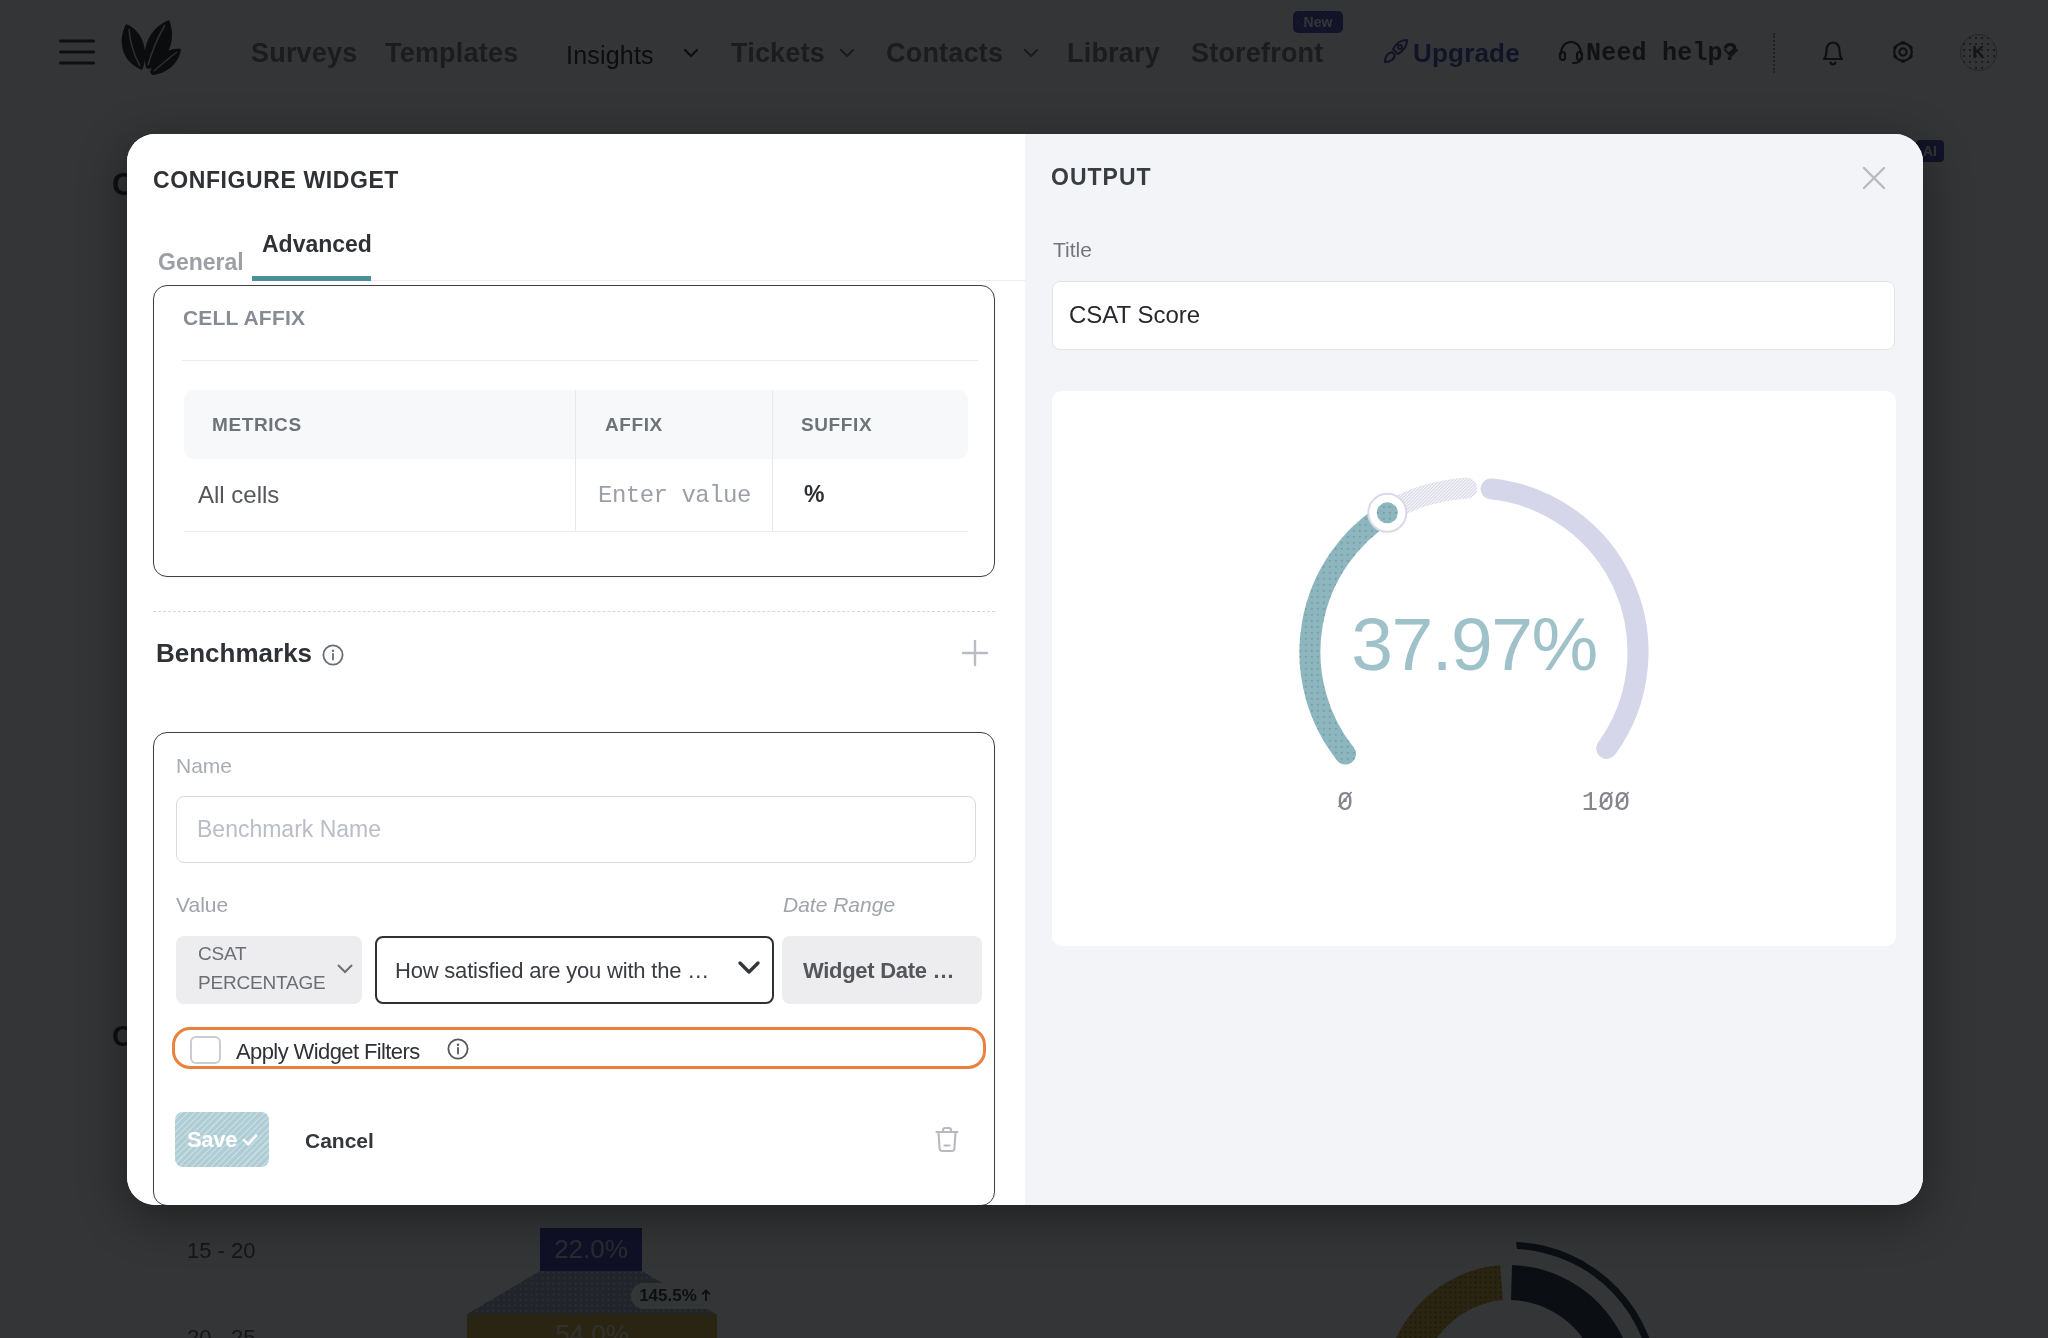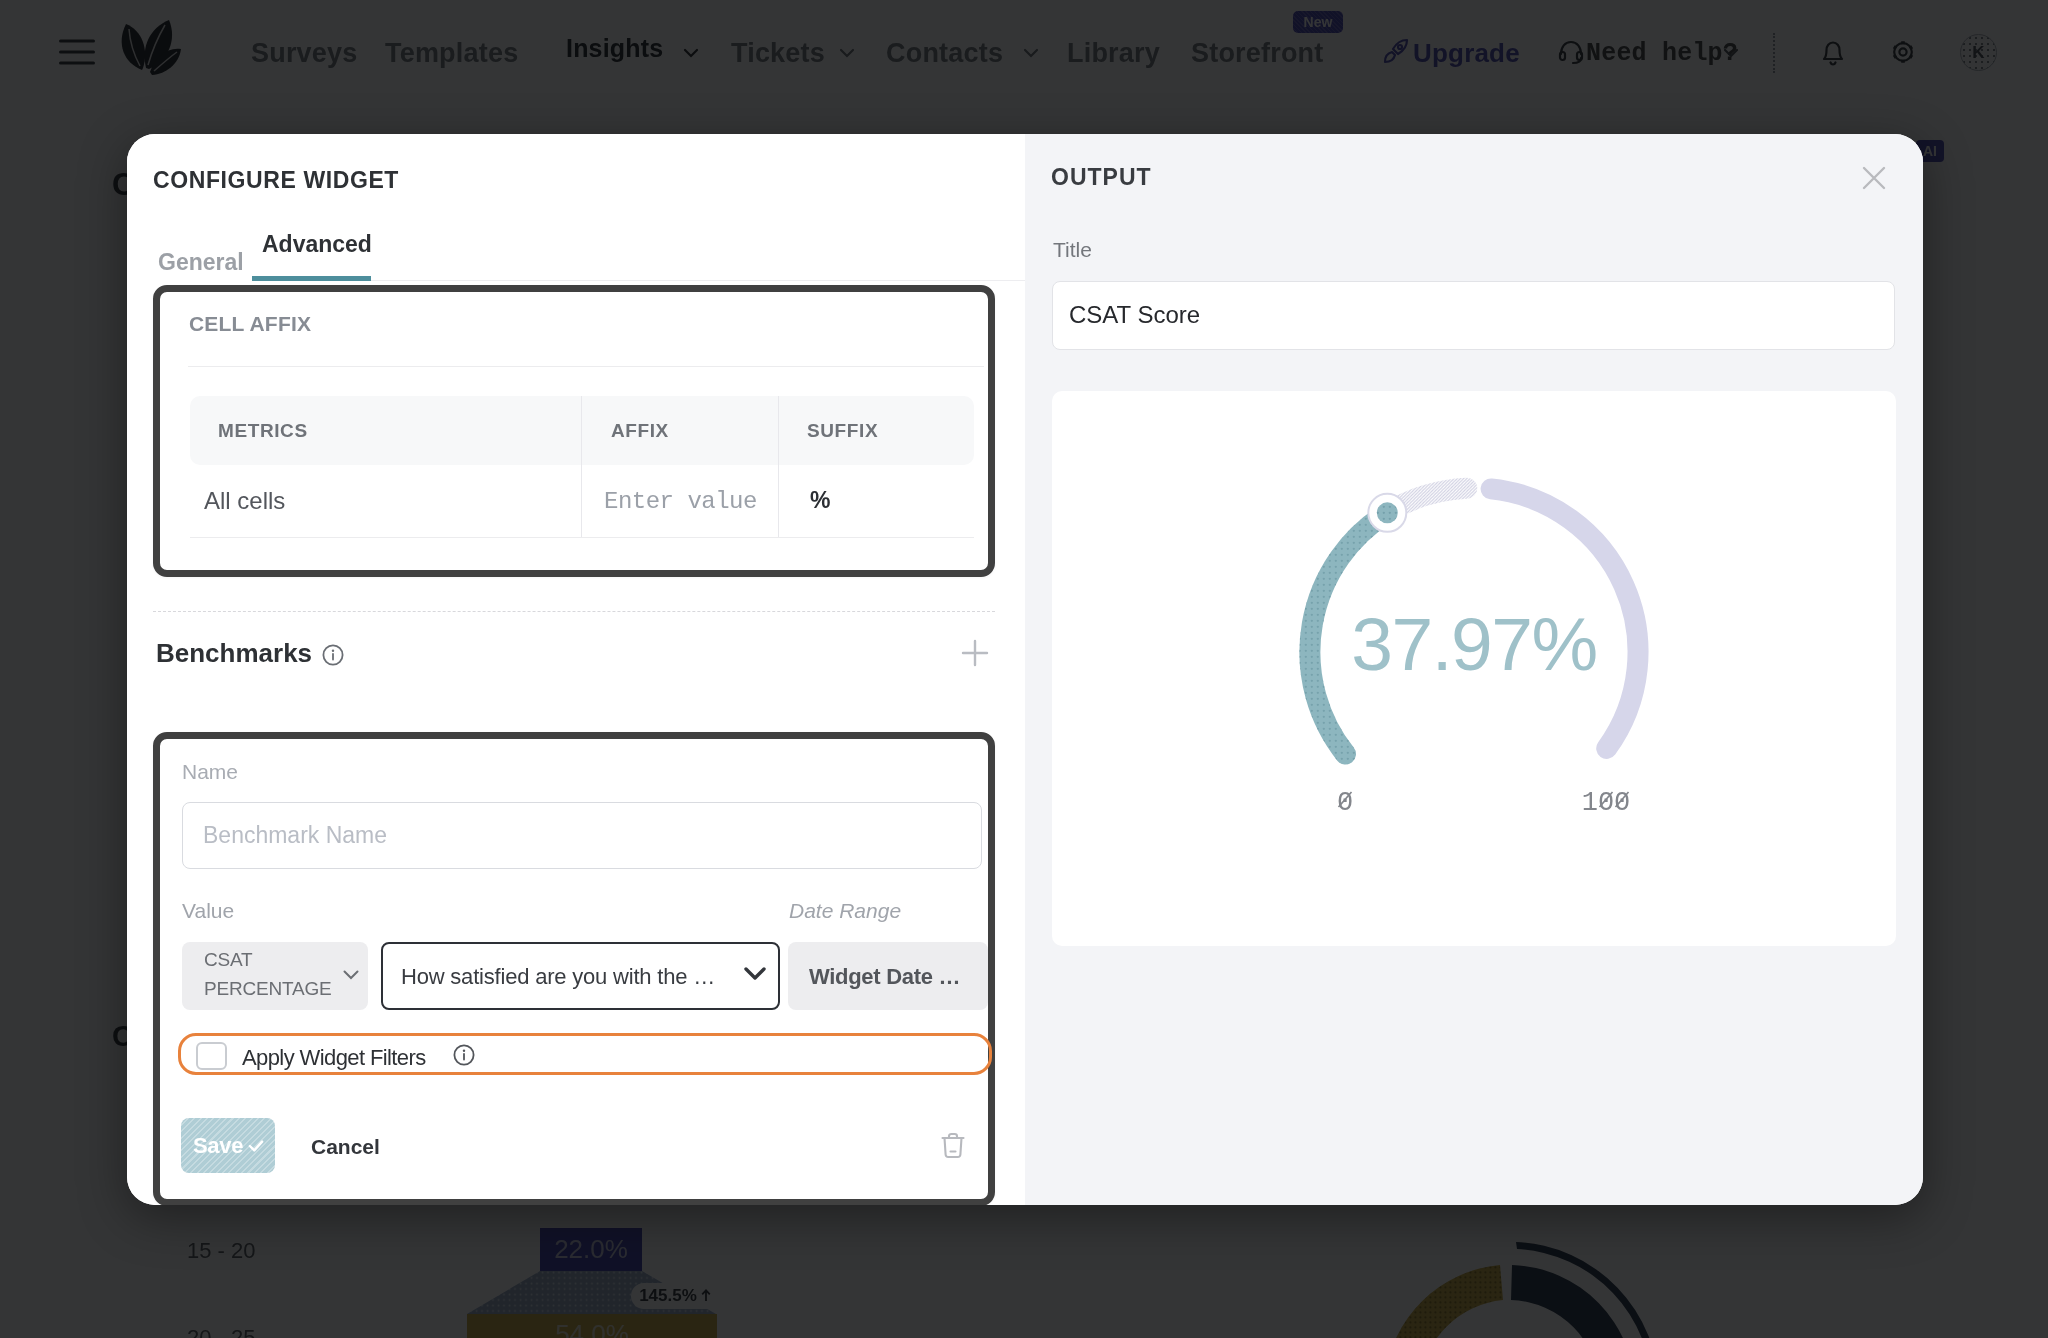--- a/index.html
+++ b/index.html
@@ -9,21 +9,21 @@
 
 #page { position:absolute; inset:0; background:#fff; }
 .navitem { position:absolute; top:38px; font-size:27px; font-weight:600; color:#71767b; letter-spacing:0.2px; }
 .chev { position:absolute; top:48px; }
 
 #overlay { position:absolute; inset:0; background:rgba(6,7,9,0.815); }
 
 #modal { position:absolute; left:127px; top:134px; width:1796px; height:1071px; border-radius:28px; overflow:hidden; background:#fff; box-shadow:0 12px 48px rgba(0,0,0,0.4); }
 #mleft { position:absolute; left:0; top:0; width:898px; height:1071px; background:#fff; }
 #mright { position:absolute; left:898px; top:0; width:898px; height:1071px; background:#f3f4f7; }
-.card { position:absolute; background:#fff; border:7px solid #404040; border-radius:14px; box-shadow:0 1px 3px rgba(40,40,60,0.05); }
+.card { position:absolute; background:#fff; border:1px solid #404040; border-radius:14px; box-shadow:0 1px 3px rgba(40,40,60,0.05); }
 .glabel { font-size:21px; color:#a8acb3; }
 </style>
 </head>
 <body>
 
 <div id="page">
 
   <svg class="abs" style="left:59px;top:38px" width="36" height="28" viewBox="0 0 36 28">
     <g stroke="#2f3237" stroke-width="3" stroke-linecap="round">
       <line x1="1.5" y1="3" x2="34.5" y2="3"></line>
@@ -39,21 +39,21 @@
       <path d="M38,53 C43,38 55,28 69,30 C67,45 54,55 40,56 Z"></path>
       <g stroke="#ffffff" stroke-width="1.5" fill="none" opacity="0.85">
         <path d="M28,47 C22,36 18,24 17,10"></path>
         <path d="M36,46 C40,32 46,18 53,6"></path>
         <path d="M42,52 C50,45 58,38 65,33"></path>
       </g>
     </g>
   </svg>
   <div class="navitem" style="left:251px">Surveys</div>
   <div class="navitem" style="left:385px">Templates</div>
-  <div class="navitem" style="left:566px;color:#24262b;font-weight:700;font-size:25px;top:34px;">Insights</div>
+  <div class="navitem" style="left:566px;color:#24262b;font-weight:400;font-size:25px;top:41px;">Insights</div>
   <svg class="chev" style="left:683px" width="16" height="10" viewBox="0 0 16 10">
       <path d="M2,2 L8,8 L14,2" fill="none" stroke="#24262b" stroke-width="2.2" stroke-linecap="round"></path>
     </svg>
   <div class="navitem" style="left:731px">Tickets</div>
   <svg class="chev" style="left:839px" width="16" height="10" viewBox="0 0 16 10">
       <path d="M2,2 L8,8 L14,2" fill="none" stroke="#6b7076" stroke-width="2.2" stroke-linecap="round"></path>
     </svg>
   <div class="navitem" style="left:886px">Contacts</div>
   <svg class="chev" style="left:1023px" width="16" height="10" viewBox="0 0 16 10">
       <path d="M2,2 L8,8 L14,2" fill="none" stroke="#6b7076" stroke-width="2.2" stroke-linecap="round"></path>

